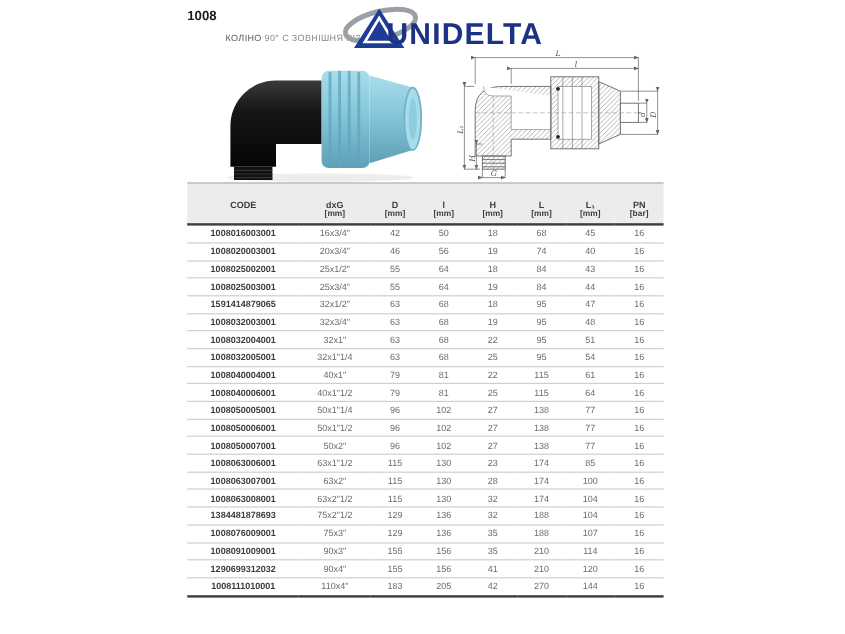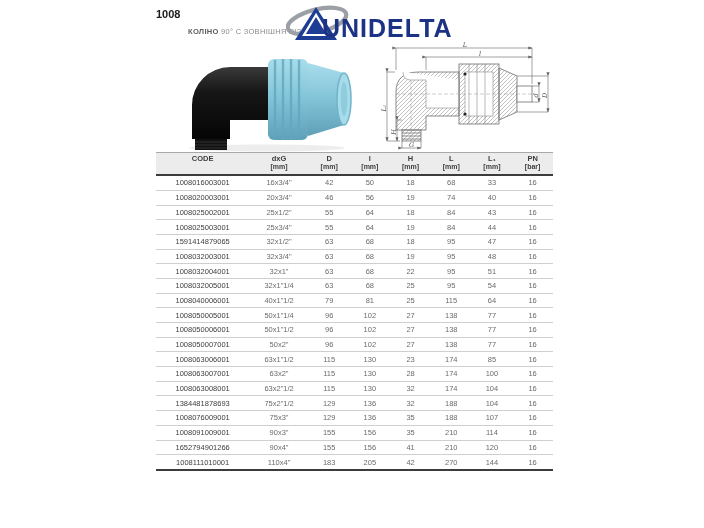--- a/index.html
+++ b/index.html
@@ -3,43 +3,43 @@
 <meta charset="utf-8">
 <style>
   html,body { margin:0; padding:0; background:#ffffff; }
   .sheet {
     position:relative; width:659px; height:528px; background:#ffffff;
     font-family:"Liberation Sans", sans-serif; overflow:hidden;
   }
   
   .page-code { position:absolute; left:156px; top:8px; font-size:11px; font-weight:bold; color:#1a1a1a; }
   .page-title { position:absolute; left:156px; top:27px; font-size:7.5px; letter-spacing:.3px; color:#8a8a8a; }
-  .page-title .w1 { color:#5d5d5d; font-weight:bold;padding-left:32px; }
+  .page-title .w1 { color:#5d5d5d; font-weight:normal;padding-left:32px; }
   .logo { position:absolute; left:286px; top:4px; width:176px; height:42px; }
   
   .photo   { position:absolute; left:172px; top:47px; width:190px; height:106px; }
   .diagram { position:absolute; left:381px; top:42px; width:172px; height:112px; }
   
   .spec-table {
     position:absolute; left:156px; top:152px; width:397px;
     border-collapse:collapse; table-layout:fixed;
   }
   .spec-table thead th {
     background:#ececec; border-top:1px solid #a9a9a9; border-bottom:2px solid #3c3c3c;
     font-size:7.5px; font-weight:bold; color:#3d3d3d; line-height:1.25;
-    padding:1px 0 2px 0; text-align:center; vertical-align:middle;
+    padding:13px 0 2px 0; text-align:center; vertical-align:middle;
   }
   .spec-table thead th .unit { display:block; font-size:7px; }
   .spec-table tbody td {
     height:13.7px; padding:0; font-size:7.5px; color:#6b6b6b;
     text-align:center; border-bottom:1px solid #cfcfcf; vertical-align:middle;
     white-space:nowrap;
   }
   .spec-table tbody tr:last-child td { border-bottom:2px solid #3c3c3c; }
-  .spec-table tbody td.code { font-weight:normal; color:#3c3c3c; }
+  .spec-table tbody td.code { font-weight:bold; color:#3c3c3c; }
   .spec-table col.c-code { width:23.5%; }
   .spec-table col.c-dxg  { width:15%; }
   .spec-table col.c-num  { width:10.25%; }
   .spec-table col.c-pn   { width:10.25%; }
   
   .dim-text { font-family:"DejaVu Serif", serif; font-style:italic; font-size:6.5px; fill:#555; }
 </style>
 </head>
 <body>
 
@@ -193,21 +193,21 @@
         </tr>
       </thead>
     <tbody>
         <tr>
           <td class="code">1008016003001</td>
           <td>16x3/4"</td>
           <td>42</td>
           <td>50</td>
           <td>18</td>
           <td>68</td>
-          <td>33</td>
+          <td>45</td>
           <td>16</td>
         </tr>
         <tr>
           <td class="code">1008020003001</td>
           <td>20x3/4"</td>
           <td>46</td>
           <td>56</td>
           <td>19</td>
           <td>74</td>
           <td>40</td>
@@ -267,20 +267,30 @@
           <td class="code">1008032005001</td>
           <td>32x1"1/4</td>
           <td>63</td>
           <td>68</td>
           <td>25</td>
           <td>95</td>
           <td>54</td>
           <td>16</td>
         </tr>
         <tr>
+          <td class="code">1008040004001</td>
+          <td>40x1"</td>
+          <td>79</td>
+          <td>81</td>
+          <td>22</td>
+          <td>115</td>
+          <td>61</td>
+          <td>16</td>
+        </tr>
+        <tr>
           <td class="code">1008040006001</td>
           <td>40x1"1/2</td>
           <td>79</td>
           <td>81</td>
           <td>25</td>
           <td>115</td>
           <td>64</td>
           <td>16</td>
         </tr>
         <tr>
@@ -367,21 +377,21 @@
           <td class="code">1008091009001</td>
           <td>90x3"</td>
           <td>155</td>
           <td>156</td>
           <td>35</td>
           <td>210</td>
           <td>114</td>
           <td>16</td>
         </tr>
         <tr>
-          <td class="code">1652794901266</td>
+          <td class="code">1290699312032</td>
           <td>90x4"</td>
           <td>155</td>
           <td>156</td>
           <td>41</td>
           <td>210</td>
           <td>120</td>
           <td>16</td>
         </tr>
         <tr>
           <td class="code">1008111010001</td>

